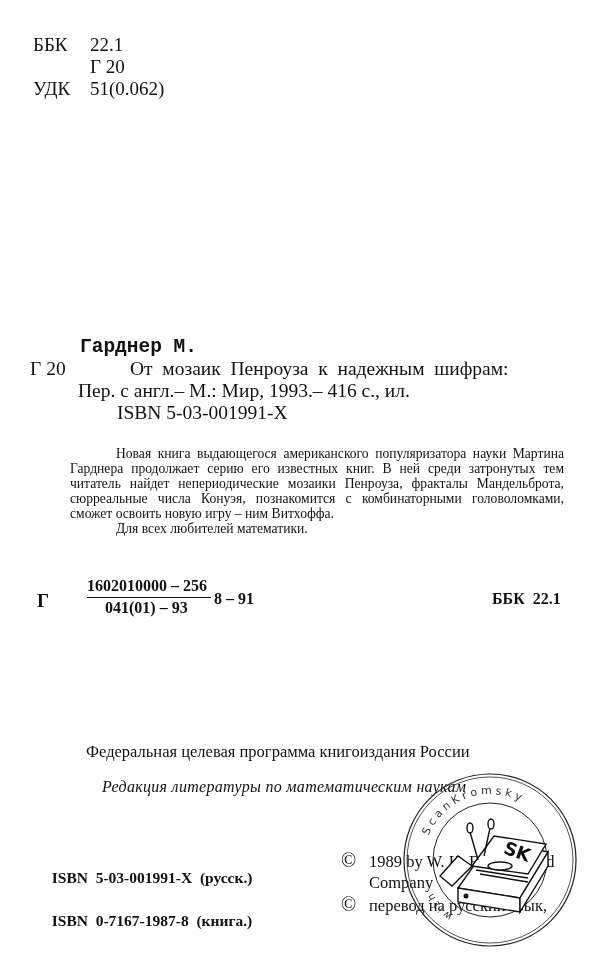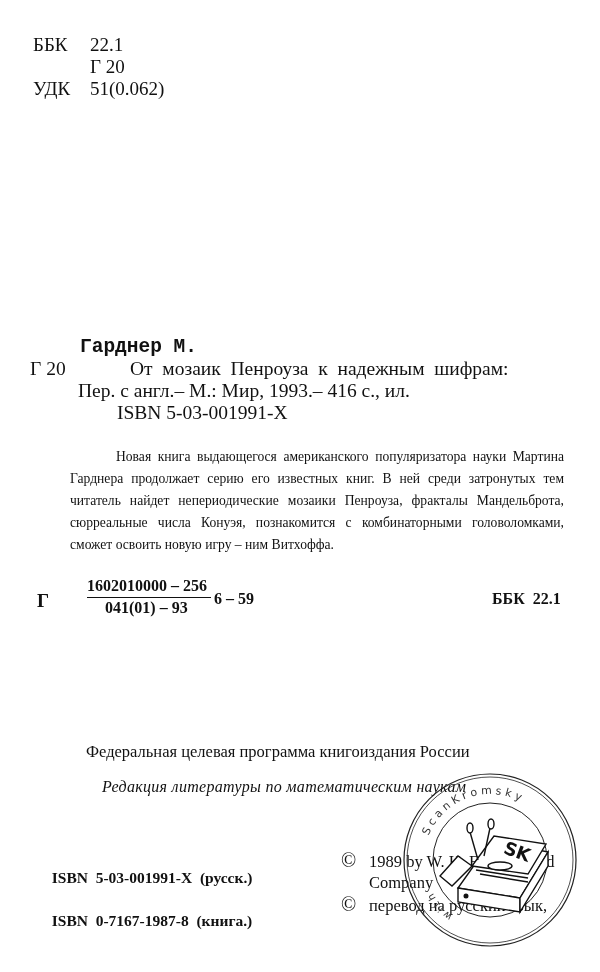--- a/index.html
+++ b/index.html
@@ -7,21 +7,21 @@
       width: 600px; height: 972px; position: relative; overflow: hidden;
       font-family: "Liberation Serif", "DejaVu Serif", serif; color: #111;
     }
     .abs { position: absolute; white-space: nowrap; }
     .hdr { font-size: 19px; line-height: 24px; }
     .hdr .lab { display: inline-block; width: 57px; }
     .cat { font-size: 19.5px; line-height: 22px; }
     .bold { font-weight: bold; font-family: Liberation Mono, monospace; }
     .annot {
       position: absolute; left: 70px; top: 446px; width: 494px;
-      font-size: 13.6px; line-height: 22px; text-align: justify;
+      font-size: 13.6px; line-height: 15px; text-align: justify;
     }
     .annot p { margin: 0; text-indent: 46px; }
     .frac { position: absolute; left: 37px; top: 577px; font-weight: bold; font-size: 16px; }
     .frac .g { position: absolute; left: 0; top: 13px; font-size: 19px; }
     .frac .num { position: absolute; left: 50px; top: 0; }
     .frac .line { position: absolute; left: 50px; top: 20px; width: 124px; border-top: 1.2px solid #111; }
     .frac .den { position: absolute; left: 68px; top: 22px; }
     .frac .tail { position: absolute; left: 177px; top: 13px; }
     .bbk2 { font-weight: bold; font-size: 16px; }
     .prog { font-size: 16.5px; }
@@ -45,28 +45,29 @@
 </div>
 
 <div class="abs cat bold" style="left:80px; top:336px;">Гарднер М.</div>
 <div class="abs cat" style="left:30px; top:358px;">Г 20</div>
 <div class="abs cat" style="left:110px; top:358px; white-space:pre;margin-left:20px;">От  мозаик  Пенроуза  к  надежным  шифрам:</div>
 <div class="abs cat" style="left:78px; top:380px;">Пер. с англ.– М.: Мир, 1993.– 416 с., ил.</div>
 <div class="abs cat" style="left:117px; top:402px;">ISBN 5-03-001991-X</div>
 
 <div class="annot">
   <p style="text-align-last:left;">Новая книга выдающегося американского популяризатора науки Мартина Гарднера продолжает серию его известных книг. В ней среди затронутых тем читатель найдет непериодические мозаики Пенроуза, фракталы Мандельброта, сюрреальные числа Конуэя, познакомится с комбинаторными головоломками, сможет освоить новую игру – ним Витхоффа.</p>
+  <p>Для всех любителей математики.</p>
 </div>
 
 <div class="frac">
   <span class="g">Г</span>
   <span class="num abs">1602010000 – 256</span>
   <span class="line"></span>
   <span class="den abs">041(01) – 93</span>
-  <span class="tail abs">6 – 59</span>
+  <span class="tail abs">8 – 91</span>
 </div>
 <div class="abs bbk2" style="left:492px; top:590px; white-space:pre;">ББК  22.1</div>
 
 <div class="abs prog" style="left:86px; top:742px;">Федеральная целевая программа книгоиздания России</div>
 <div class="abs red" style="left:102px; top:778px;">Редакция литературы по математическим наукам</div>
 
 <div class="abs isbn" style="left:35px; top:851px; white-space:pre;">
   <span>ISBN  5-03-001991-X</span>  <span>(русск.)</span>
 </div>
 <div class="abs isbn" style="left:35px; top:894px; white-space:pre;">

